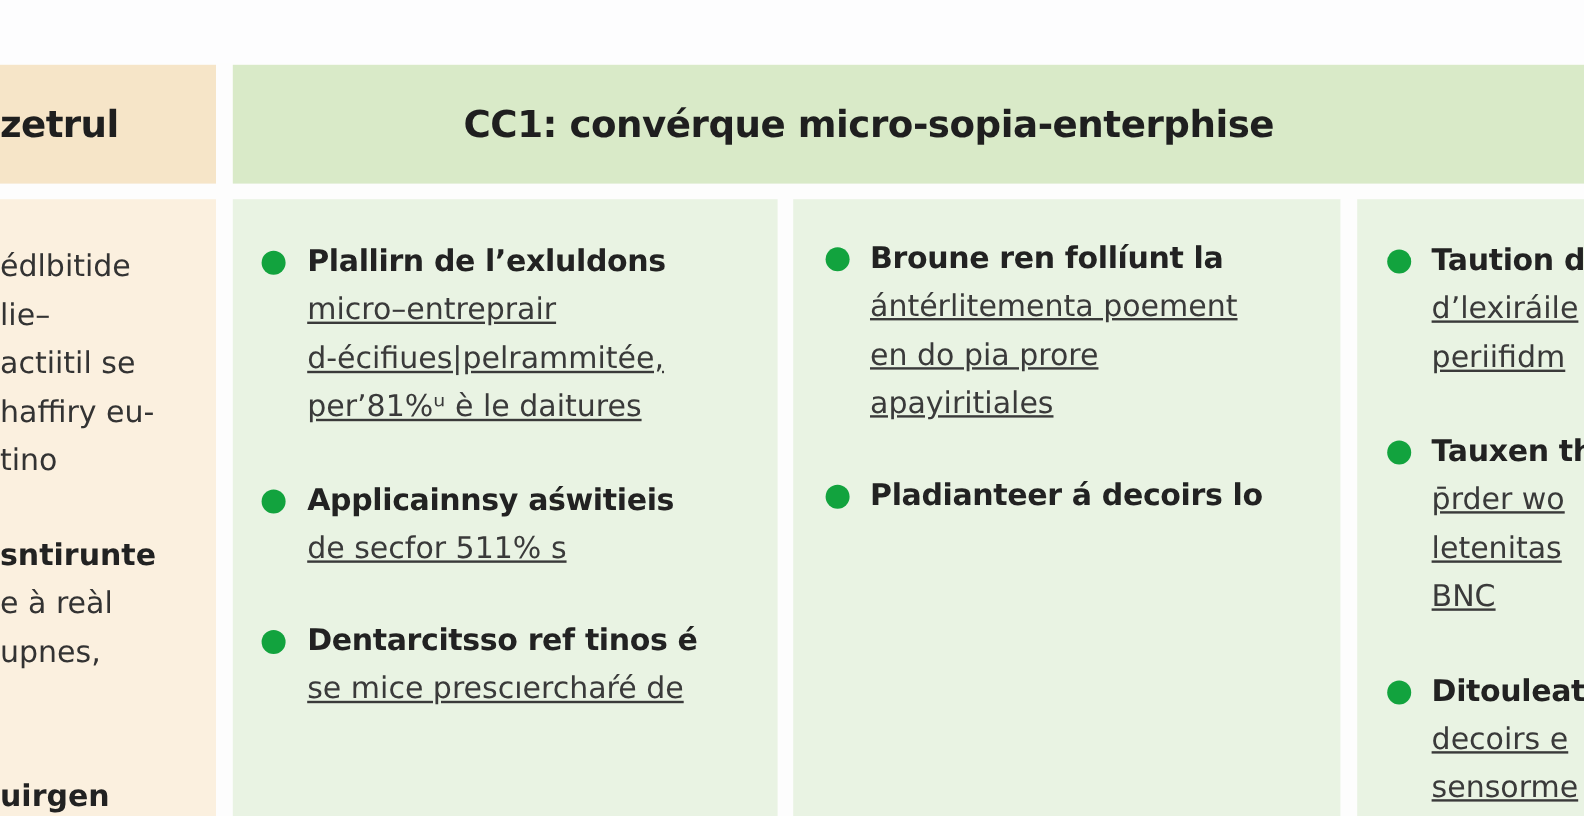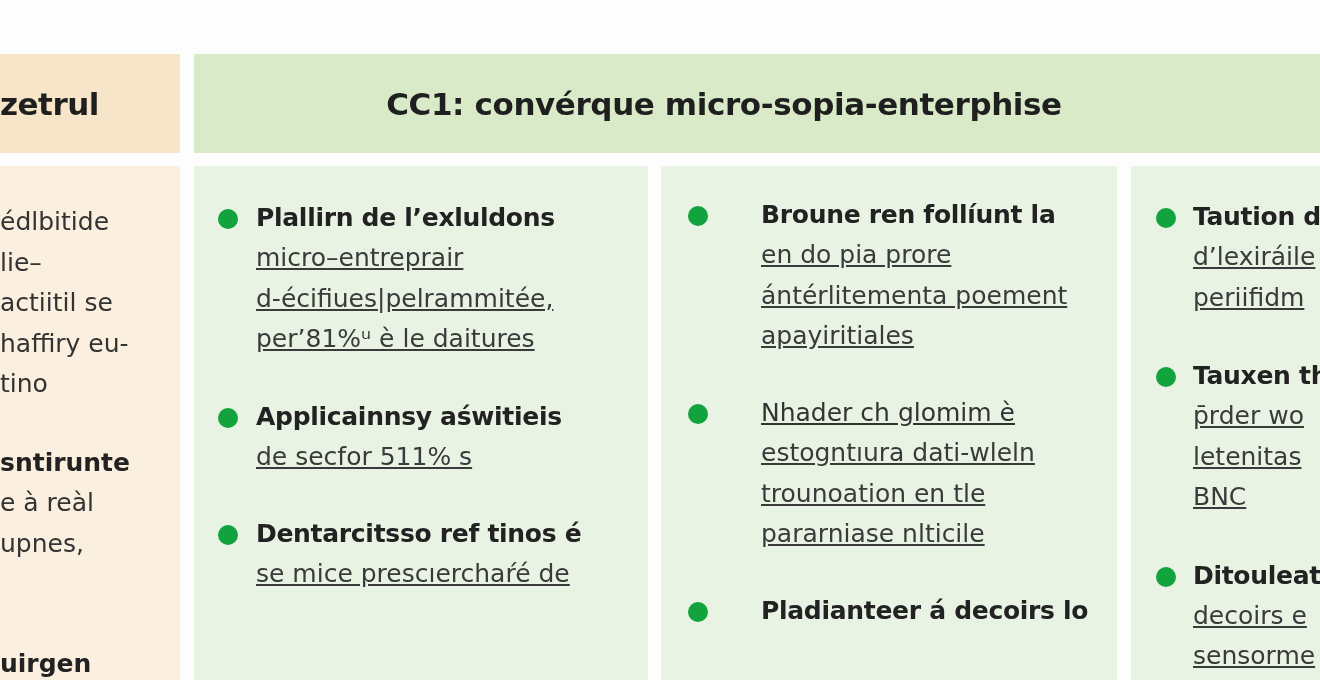--- a/index.html
+++ b/index.html
@@ -36,21 +36,21 @@
   .col {
     position: absolute; top: 166px; height: 530px;
     background: #e9f3e3;
     overflow: hidden;
   }
   .col1 { left: 194px; width: 454px; }
   .col2 { left: 661px; width: 456px; }
   .col3 { left: 1131px; width: 200px; }
 
   .bullet { position: relative; padding-left: 62px; }
-  .col2 .bullet { padding-left: 100px; }
+  .col2 .bullet { padding-left: 64px; }
   .col3 .bullet { padding-left: 62px; }
   .dot {
     position: absolute; width: 20px; height: 20px; border-radius: 50%;
     background: #12a33e; left: 24px; top: 11px;
   }
   .col2 .dot { left: 27px; }
   .col3 .dot { left: 25px; }
   .b-title { font-size: 25px; font-weight: bold; color: #222; line-height: 40px; white-space: nowrap; letter-spacing: -0.3px; }
   .b-line { font-size: 25px; color: #3a3a3a; line-height: 40.5px; white-space: nowrap; text-decoration: underline; }
   .b-line.first-plain { color: #333; }
@@ -99,30 +99,23 @@
     <span class="dot"></span>
     <div class="b-title">Dentarcitsso ref tinos é</div>
     <div class="b-line">se mice prescıerchaŕé de</div>
   </div>
 </div>
 
 <div class="col col2">
   <div class="bullet" style="margin-top:29px;">
     <span class="dot"></span>
     <div class="b-title">Broune ren follíunt la</div>
+    <div class="b-line">ántérlitementa poement</div>
     <div class="b-line">en do pia prore</div>
-    <div class="b-line">ántérlitementa poement</div>
     <div class="b-line">apayiritiales</div>
-  </div>
-  <div class="bullet" style="margin-top:36px;">
-    <span class="dot"></span>
-    <div class="b-line first-plain">Nhader ch glomim è</div>
-    <div class="b-line">estogntıura dati-wleln</div>
-    <div class="b-line">trounoation en tle</div>
-    <div class="b-line">pararniase nlticile</div>
   </div>
   <div class="bullet" style="margin-top:36px;">
     <span class="dot"></span>
     <div class="b-title">Pladianteer á decoirs lo</div>
   </div>
 </div>
 
 <div class="col col3">
   <div class="bullet" style="margin-top:31px;">
     <span class="dot"></span>

